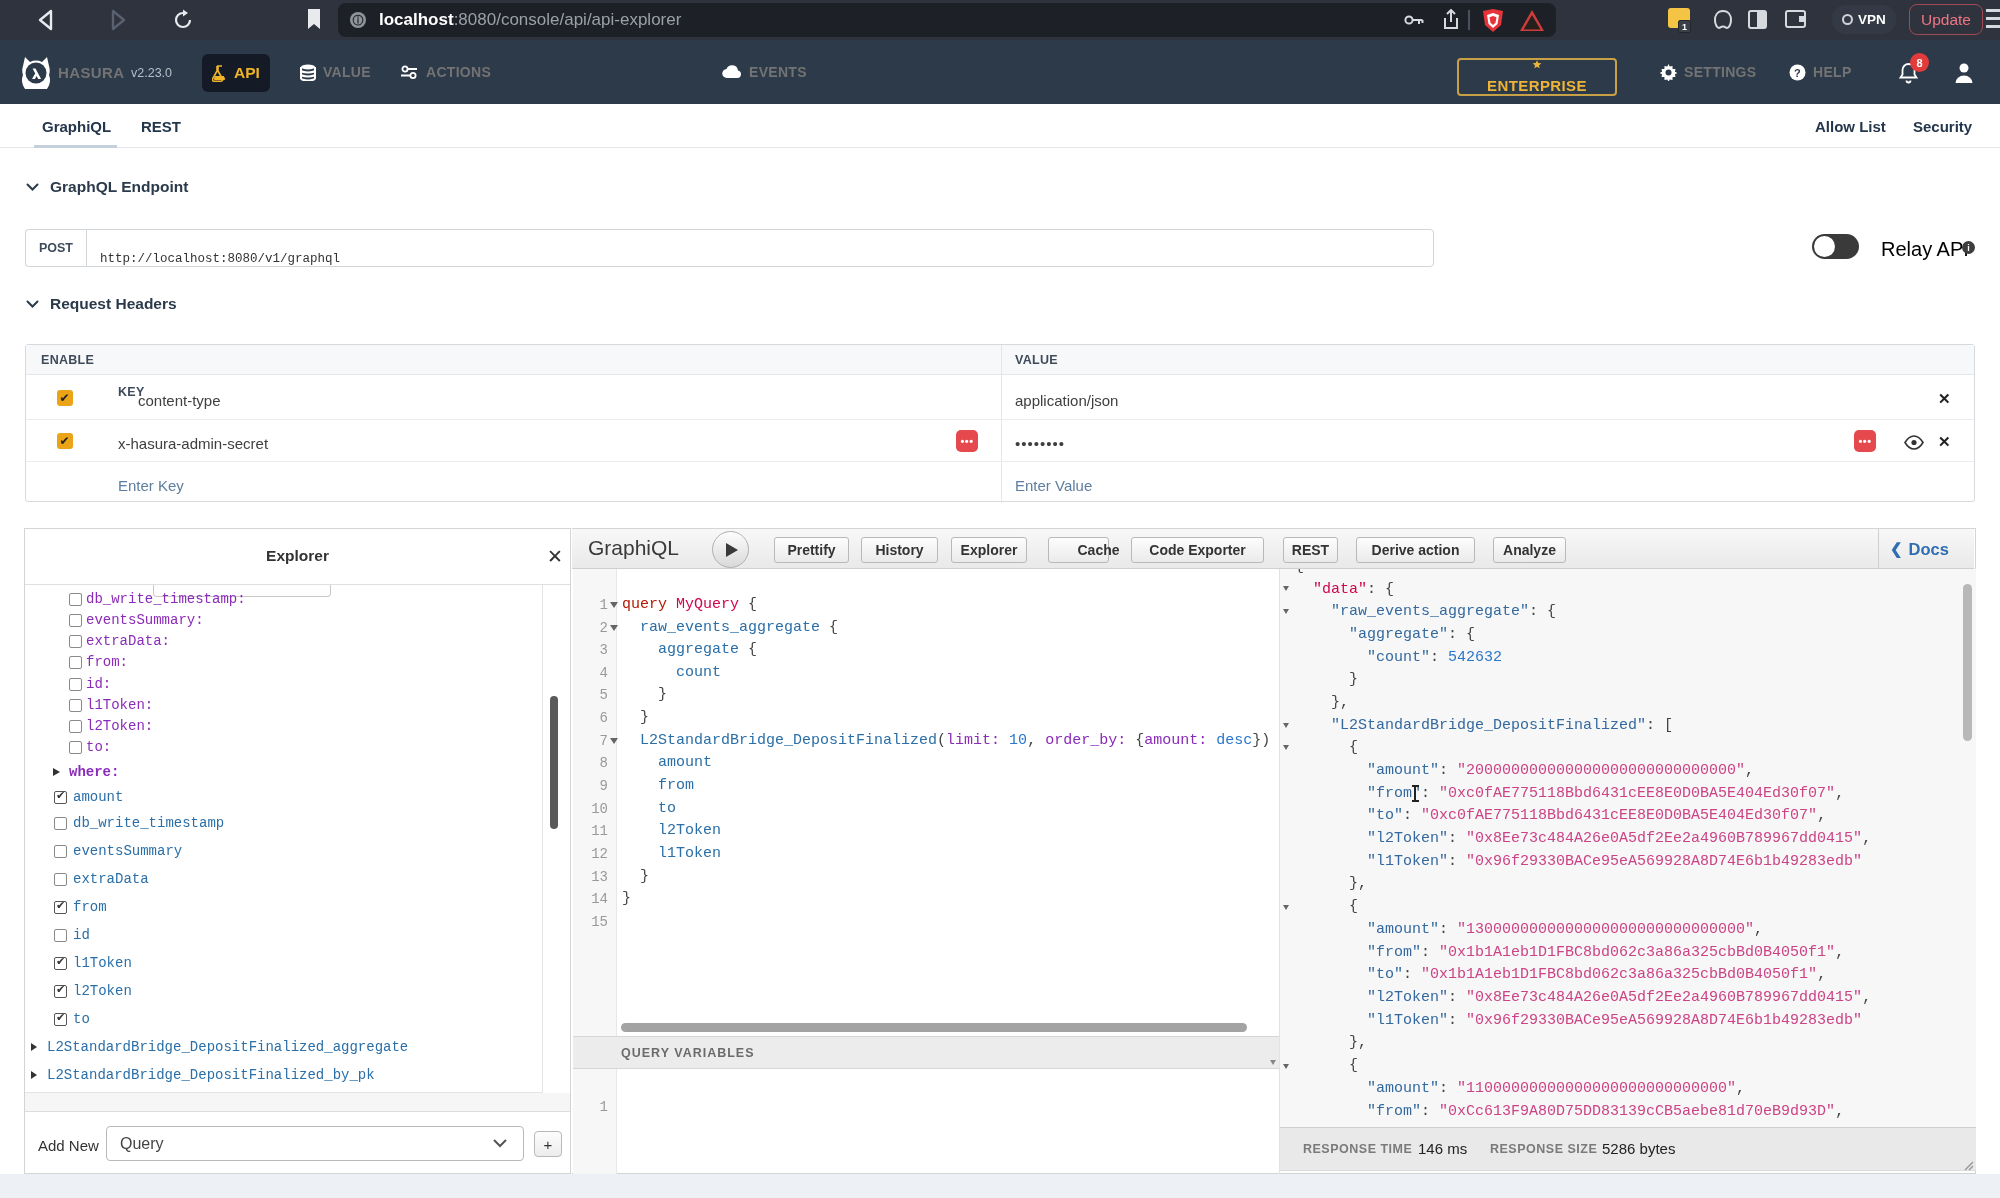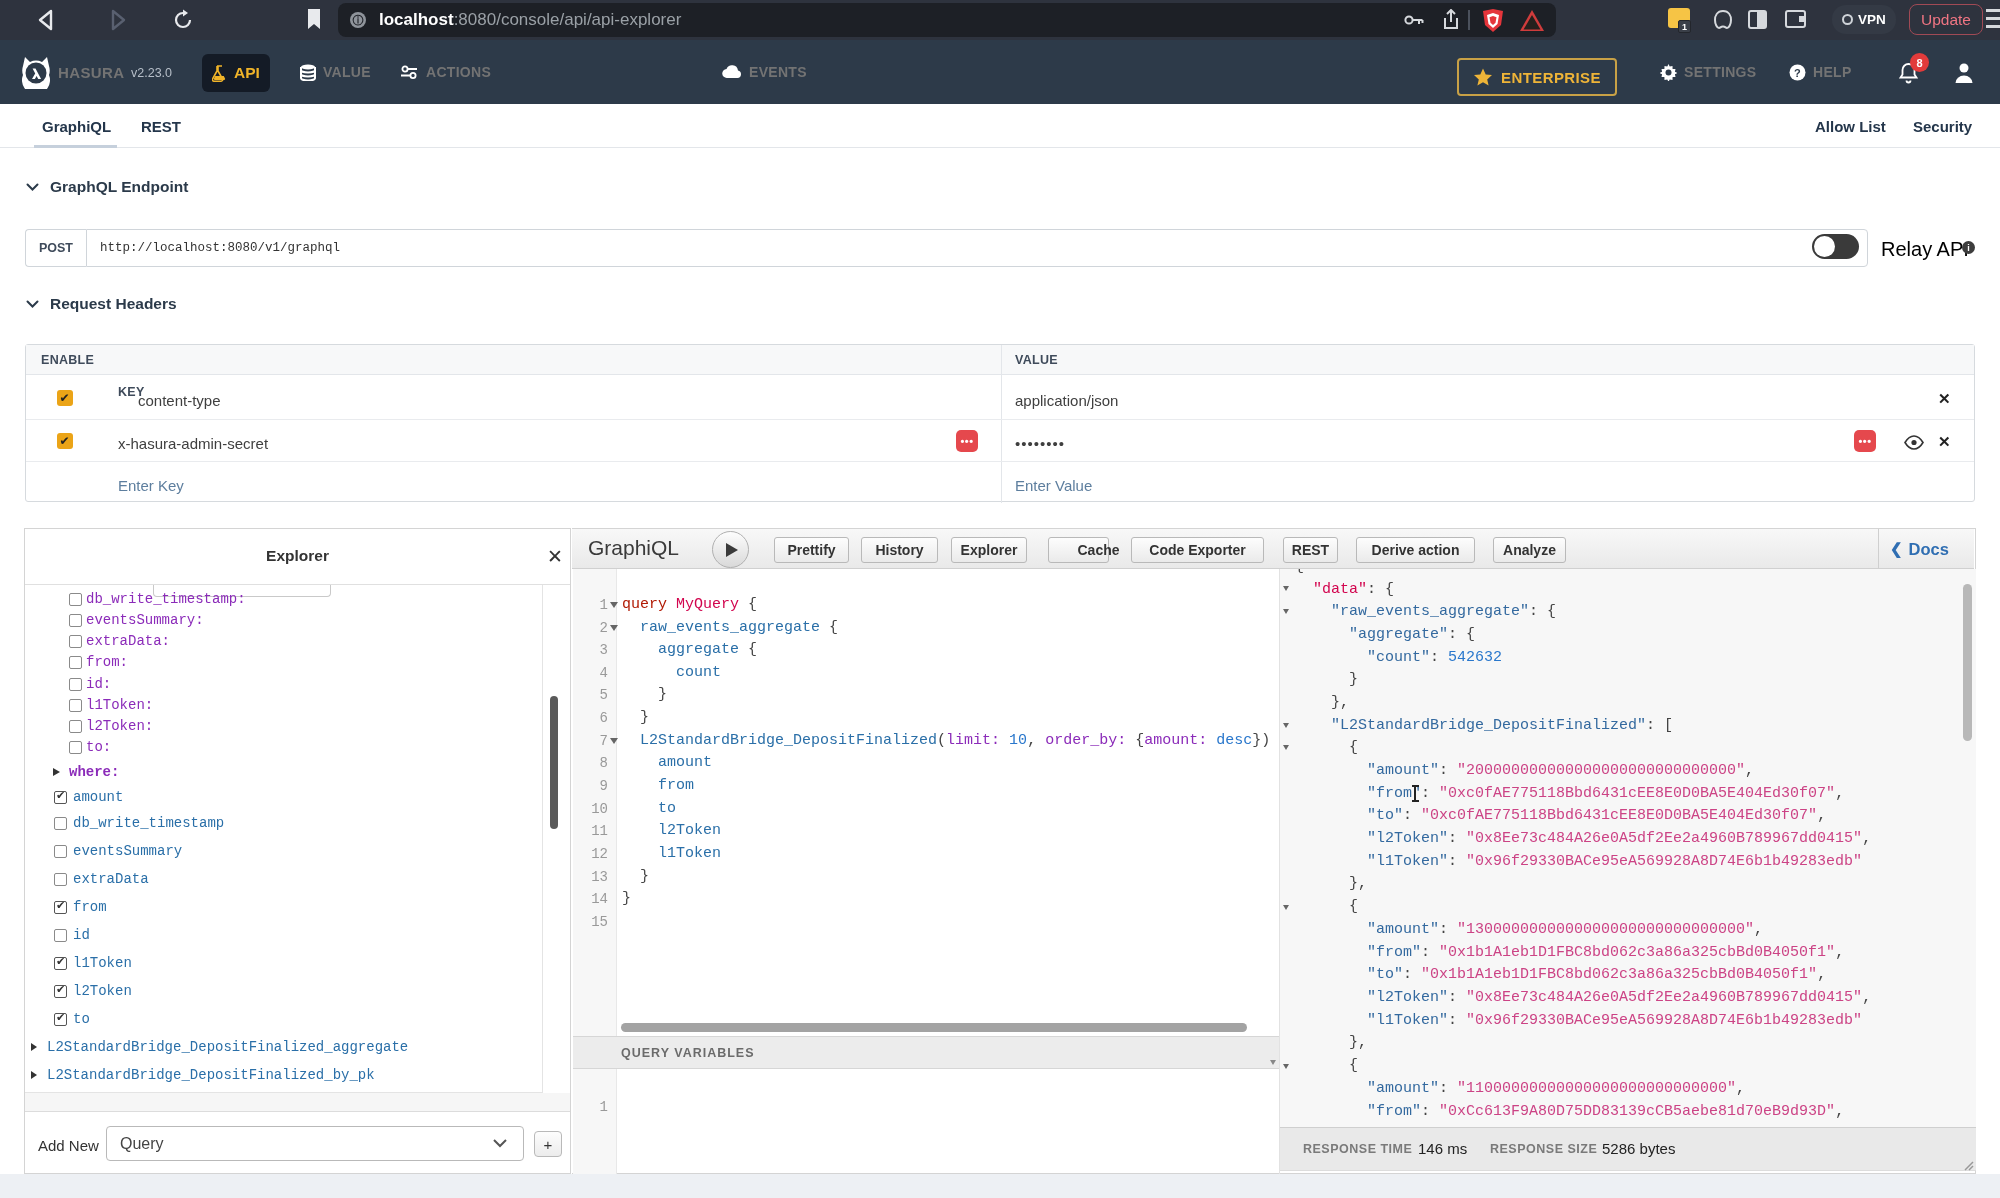--- a/index.html
+++ b/index.html
@@ -22,21 +22,21 @@
 
   
   #tabs { left:0; top:104px; width:2000px; height:44px; background:#fff; border-bottom:1px solid #e3e6ea; }
   .tab { position:absolute; top:104px; height:44px; display:flex; align-items:center; font-weight:700; font-size:15px; color:#24364b; }
 
   
   #content { left:0; top:148px; width:2000px; height:1026px; background:#fff; }
   .secthead { position:absolute; font-weight:700; font-size:15.5px; color:#2b3a4a; }
 
   #postbox { left:25px; top:229px; width:61px; height:38px; border:1px solid #d0d5da; border-right:none; border-radius:4px 0 0 4px; display:flex; align-items:center; justify-content:center; font-size:12.5px; font-weight:700; color:#3f4b5b; background:#fff; }
-  #urlinput { left:86px; top:229px; width:1782px; height:38px; border:1px solid #d0d5da; border-radius:0 4px 4px 0; background:#fff; display:flex; align-items:center; padding-left:13px; font-size:14px; color:#333; }
+  #urlinput { left:86px; top:229px; width:1348px; height:38px; border:1px solid #d0d5da; border-radius:0 4px 4px 0; background:#fff; display:flex; align-items:flex-end; padding-left:13px; font-size:14px; color:#333; }
   #toggle { left:1812px; top:234px; width:47px; height:25px; background:#3a3a3a; border-radius:13px; }
   #toggle .knob { position:absolute; left:2px; top:2px; width:21px; height:21px; border-radius:50%; background:#fff; }
   #relay { left:1881px; top:238px; font-size:20px; color:#000000; }
   #info1 { left:1962px; top:241px; width:13px; height:13px; border-radius:50%; background:#3d3d3d; color:#fff; font-size:9px; font-weight:700; display:flex; align-items:center; justify-content:center; }
 
   
   #htable { left:25px; top:344px; width:1950px; height:158px; border:1px solid #d6dade; border-radius:3px; background:#fff; }
   .hrow { position:absolute; left:0; width:1948px; }
   #hhead { top:0; height:30px; background:#f7f8f9; border-bottom:1px solid #e3e6ea; }
   .hlabel { position:absolute; font-size:12.5px; font-weight:700; color:#3f4b5b; top:8px; letter-spacing:0.3px; }
@@ -164,21 +164,21 @@
         <path d="M8 4 h9 M1 10.5 h9" stroke="#fff" stroke-width="1.8"></path>
       </svg>
     <span>ACTIONS</span>
   </div>
   <div class="navitem" style="left:722px;">
     <svg width="20" height="14" viewBox="0 0 20 14">
         <path d="M5 13 a4.5 4.5 0 0 1 -0.5 -9 a6 6 0 0 1 11.5 1.5 a3.8 3.8 0 0 1 -0.5 7.5 Z" fill="#fff"></path>
       </svg>
     <span>EVENTS</span>
   </div>
-  <div class="abs" style="left:1457px;top:58px;width:160px;height:38px;border:2px solid #c8a146;border-radius:4px;display:flex;align-items:center;justify-content:center;gap:8px;">
+  <div class="abs" style="left:1457px;top:58px;width:160px;height:38px;border:2px solid #c8a146;border-radius:4px;display:flex;align-items:center;justify-content:center;gap:8px;flex-direction:column;">
     <svg width="20" height="19" viewBox="0 0 20 19">
         <path d="M10 0.5 l2.7 6 6.3 0.6 -4.8 4.3 1.4 6.2 -5.6-3.3 -5.6 3.3 1.4-6.2 -4.8-4.3 6.3-0.6 Z" fill="#eeb438"></path>
       </svg>
     <span style="color:#eeb438;font-weight:700;font-size:15px;letter-spacing:0.4px;">ENTERPRISE</span>
   </div>
   <div class="navitem" style="left:1660px;">
     <svg width="17" height="17" viewBox="0 0 17 17">
         <path d="M8.5 0 l1.2 2.6 2.8-0.6 0.1 2.9 2.9 0.1 -0.6 2.8 2.6 1.2 -2.6 1.2 0.6 2.8 -2.9 0.1 -0.1 2.9 -2.8-0.6 -1.2 2.6 -1.2-2.6 -2.8 0.6 -0.1-2.9 -2.9-0.1 0.6-2.8 -2.6-1.2 2.6-1.2 -0.6-2.8 2.9-0.1 0.1-2.9 2.8 0.6 Z" fill="#fff"></path>
         <circle cx="8.5" cy="8.5" r="3" fill="#2d3a49"></circle>
       </svg>

